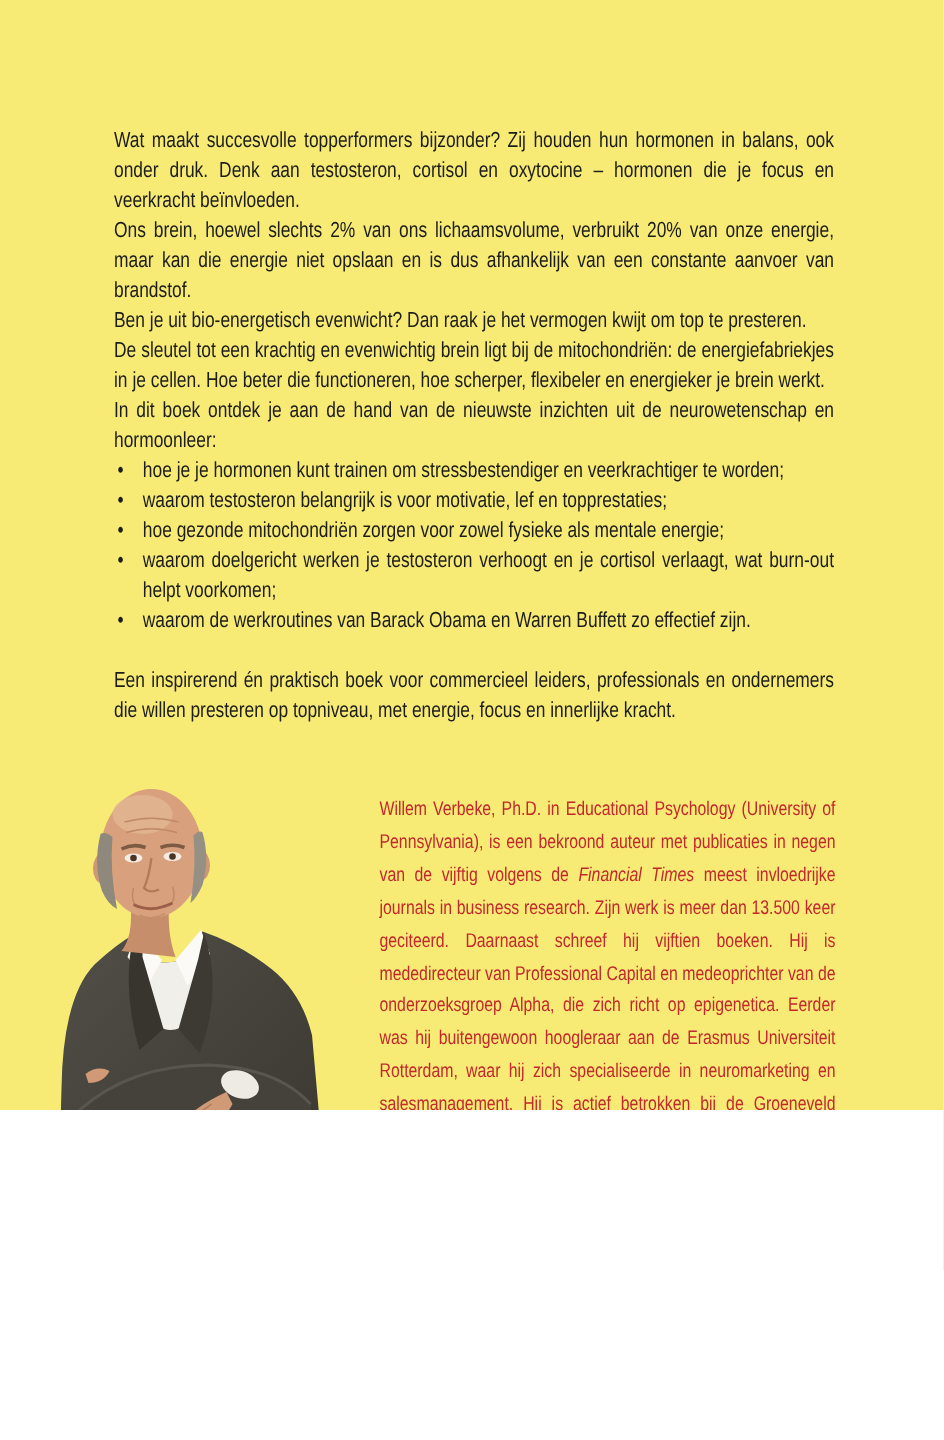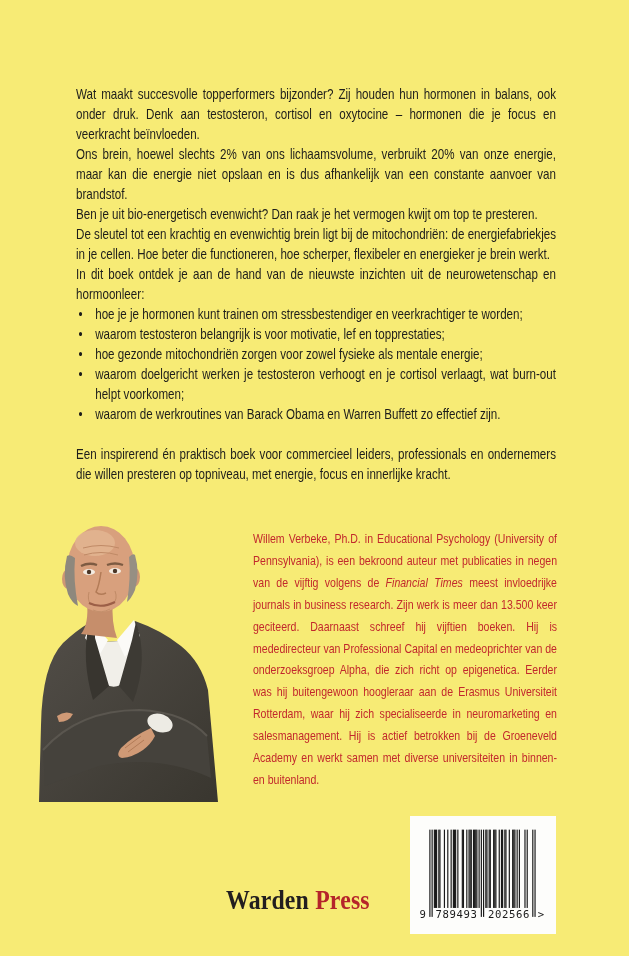--- a/index.html
+++ b/index.html
@@ -1,20 +1,20 @@
 <!DOCTYPE html>
 <html lang="nl" style="--bg: #f7eb75; --ink: #1d1d1b; --red: #c2282c;"><head>
 <meta charset="utf-8">
 <style>
   :root{
     --bg:#f7eb75; --ink:#1d1d1b; --red:#c2282c;
   }
   html,body{margin:0;padding:0;}
   body{width:629px;height:960px;background:#fff;font-family:"Liberation Sans",sans-serif;}
-  .cover{position:relative;width:629px;height:956px;background:var(--bg);overflow:hidden;}
+  .cover{position:relative;width:629px;height:740px;background:var(--bg);overflow:hidden;}
 
   
   .blurb{
     position:absolute;left:76px;top:84px;width:600px;
     transform:scaleX(0.8);transform-origin:0 0;
     color:var(--ink);font-size:14.5px;line-height:20px;
     text-align:justify;hyphens:auto;
   }
   .blurb p{margin:0;}
   .blurb p.closing{margin-top:20px;}

